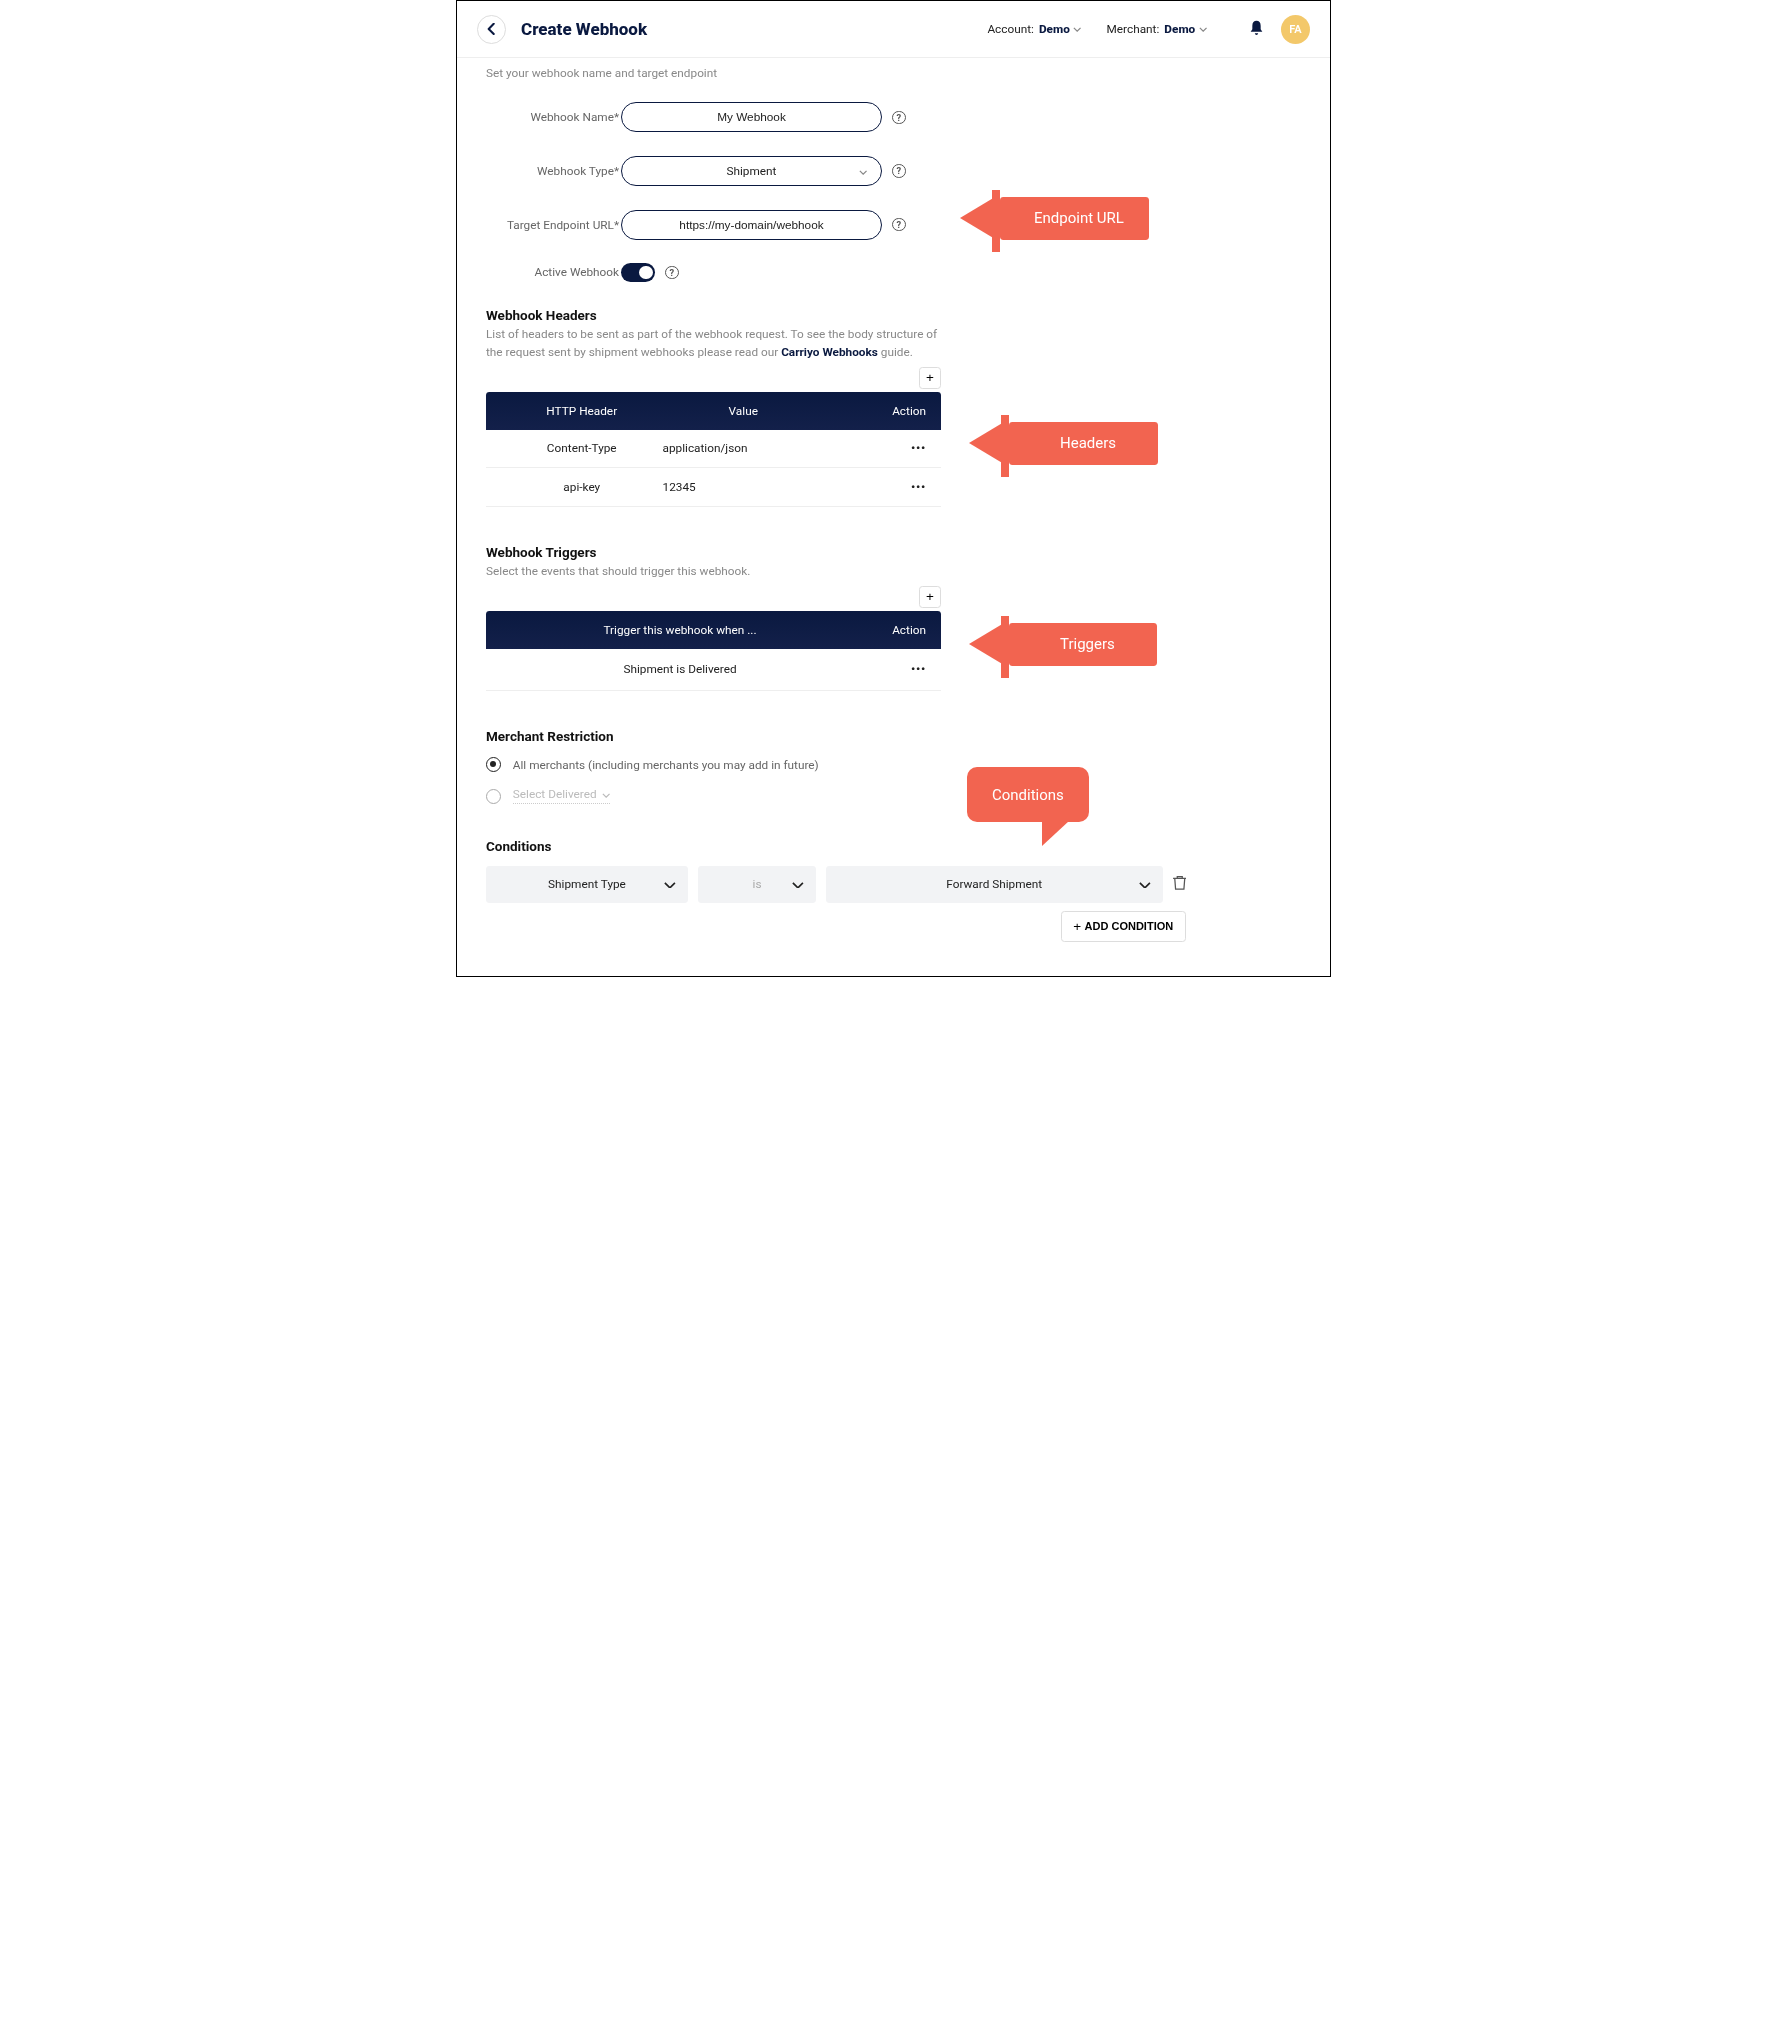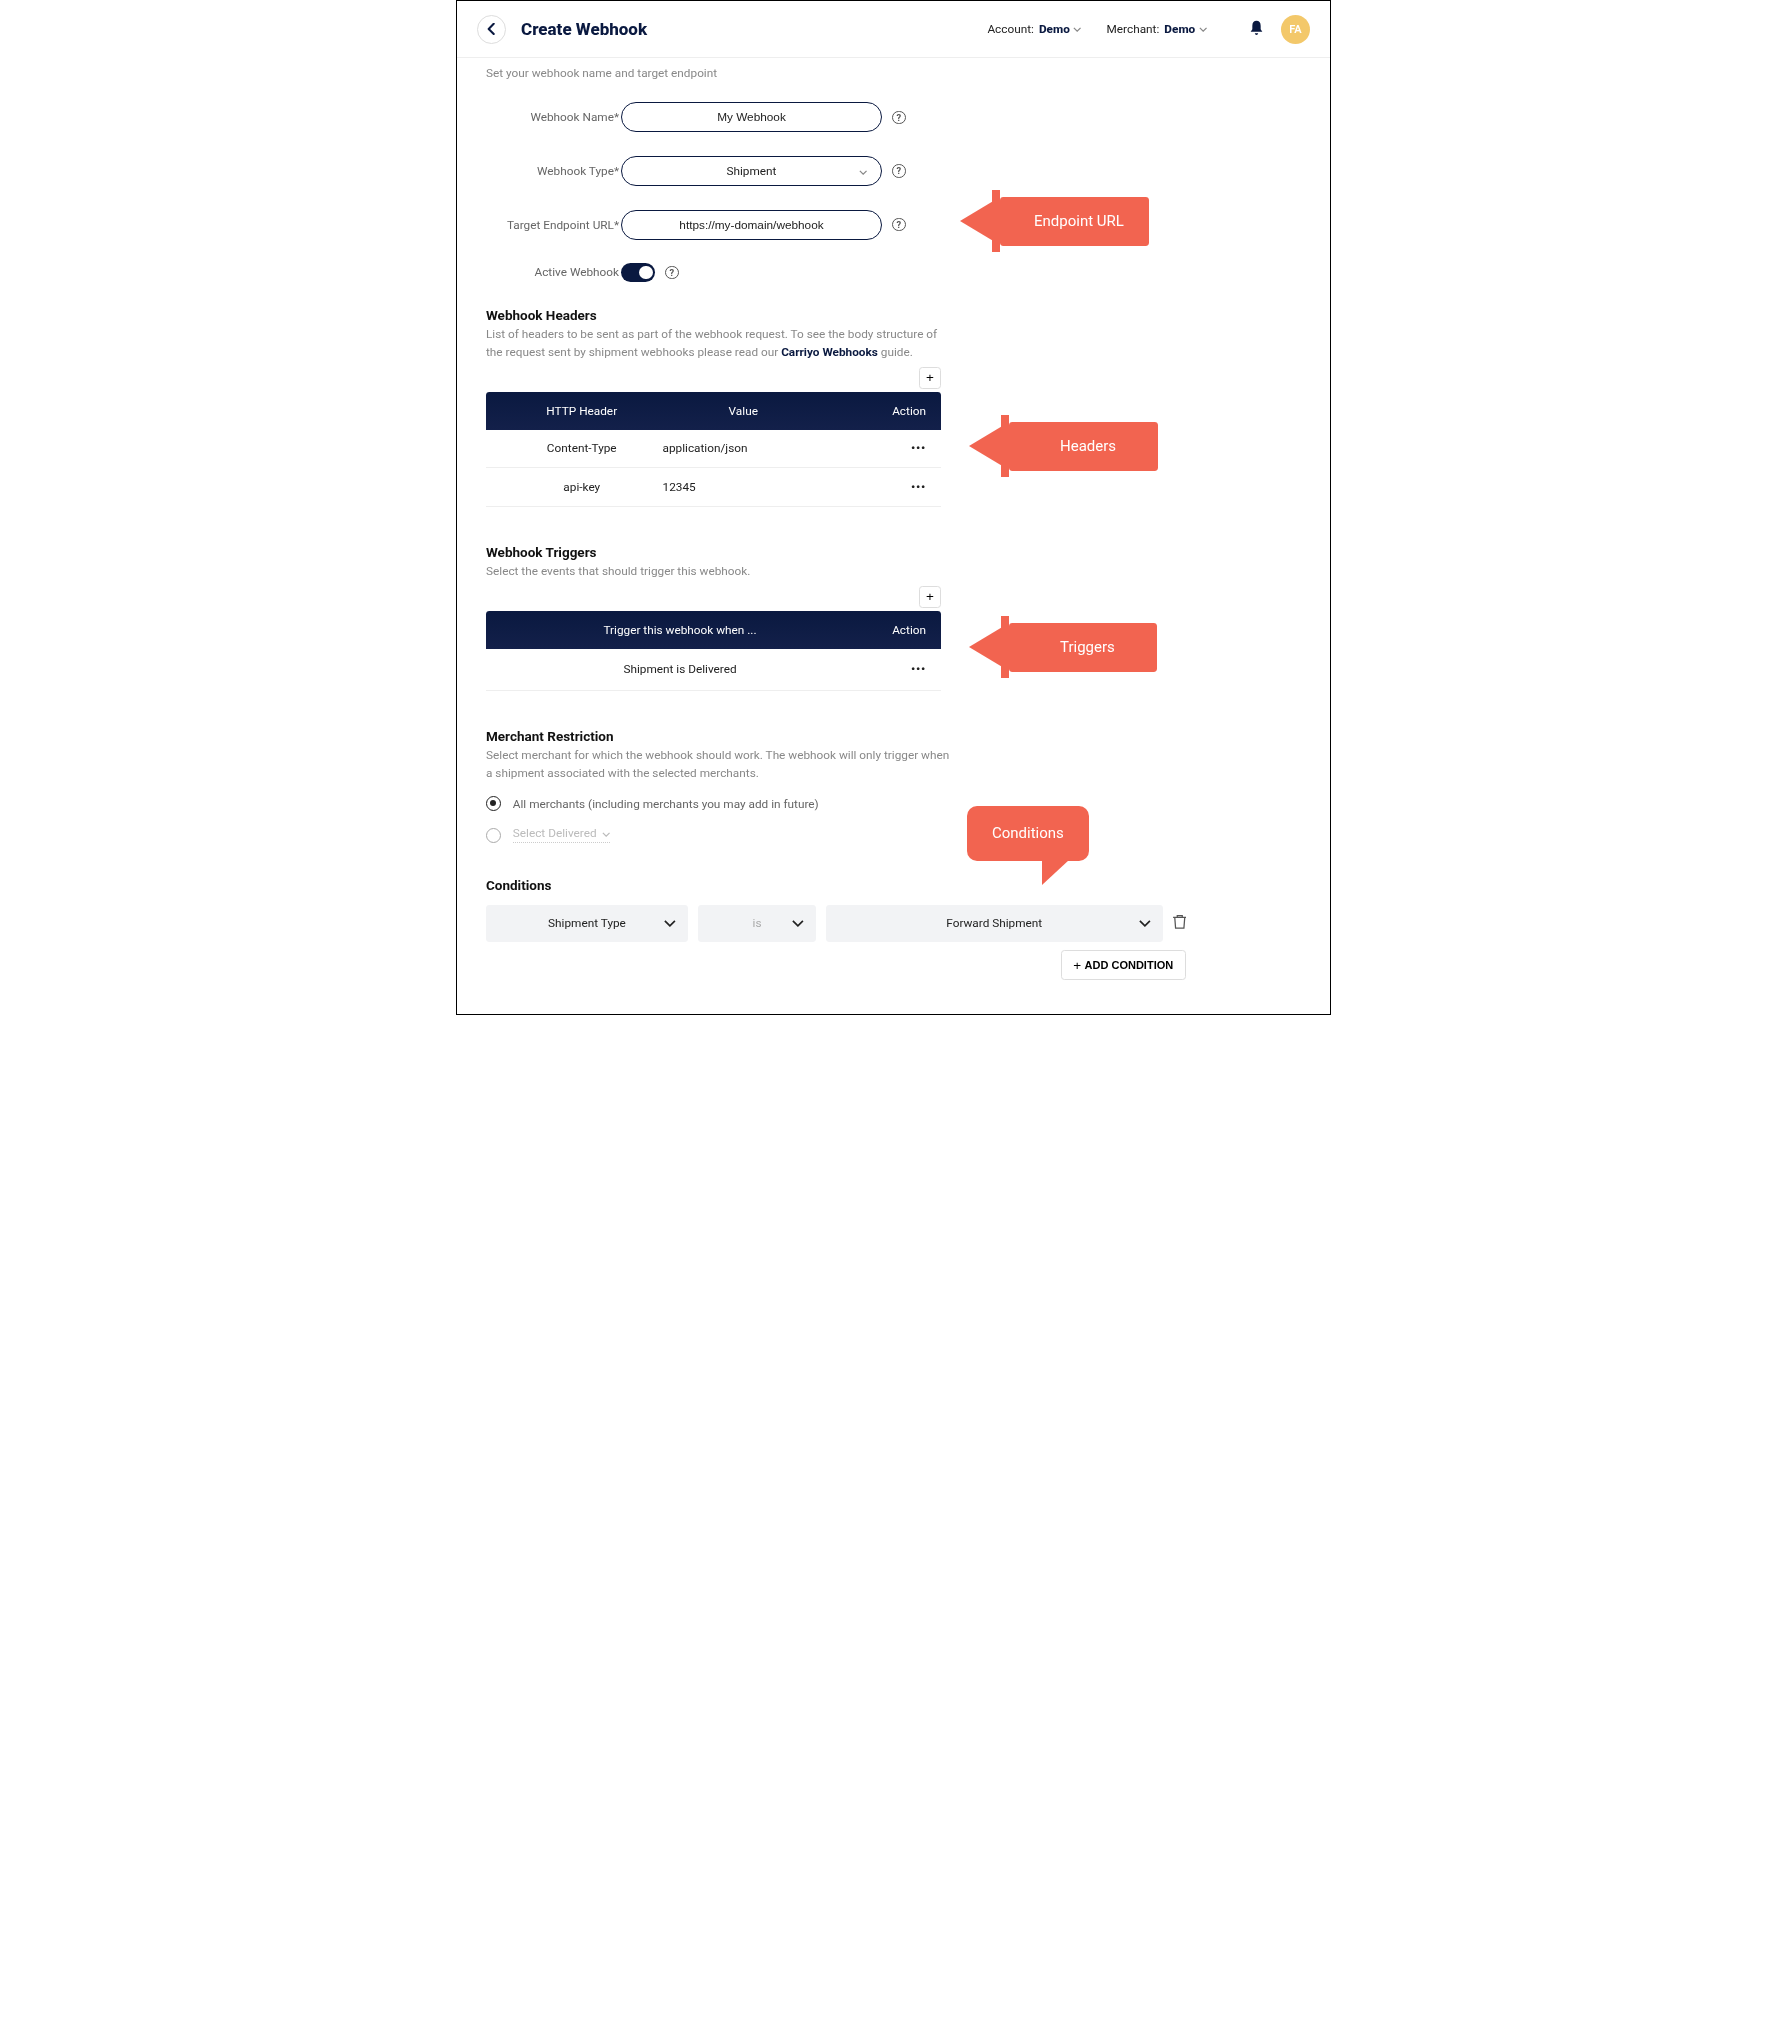--- a/index.html
+++ b/index.html
@@ -208,21 +208,21 @@
     padding:6.7px 11.8px; font-size:11px; font-weight:600; cursor:pointer;
     display:flex; align-items:center; gap:3.4px;
   }
   
   .callout {
     position: absolute;
     background: #f26450;
     color: #fff;
     display: flex; align-items: center; justify-content: center;
     font-size: 15px;
-    height: 49px;
+    height: 43px;
     padding: 0 25px 0 34px;
     border-radius: 3.4px;
   }
   .callout::before {
     content:'';
     position:absolute;
     left: -40px;
     top: 50%;
     transform: translateY(-50%);
     width: 0; height:0;
@@ -377,21 +377,20 @@
           <div class="colB"><span class="dots-btn">•••</span></div>
         </div>
       </div>
       <div class="callout" style="top:79px; left:523px;">
         <span style="padding:0 17px;">Triggers</span>
       </div>
     </div>
 
     <div class="section" style="margin-top:37px;">
       <div class="section-title">Merchant Restriction</div>
-      <div class="section-desc" style="max-width:472px;">Select merchant for which the webhook should work. The webhook will only trigger when a shipment associated with the selected merchants.</div>
       <div class="radio-row">
         <div class="radio selected"></div>
         <div class="radio-label">All merchants (including merchants you may add in future)</div>
       </div>
       <div class="radio-row" style="margin-top:15px;">
         <div class="radio grey"></div>
         <div class="merchant-select-hint">
           <span>Select Delivered</span>
           <span class="caret">
             <svg width="8.4" height="5" viewBox="0 0 10 6">

